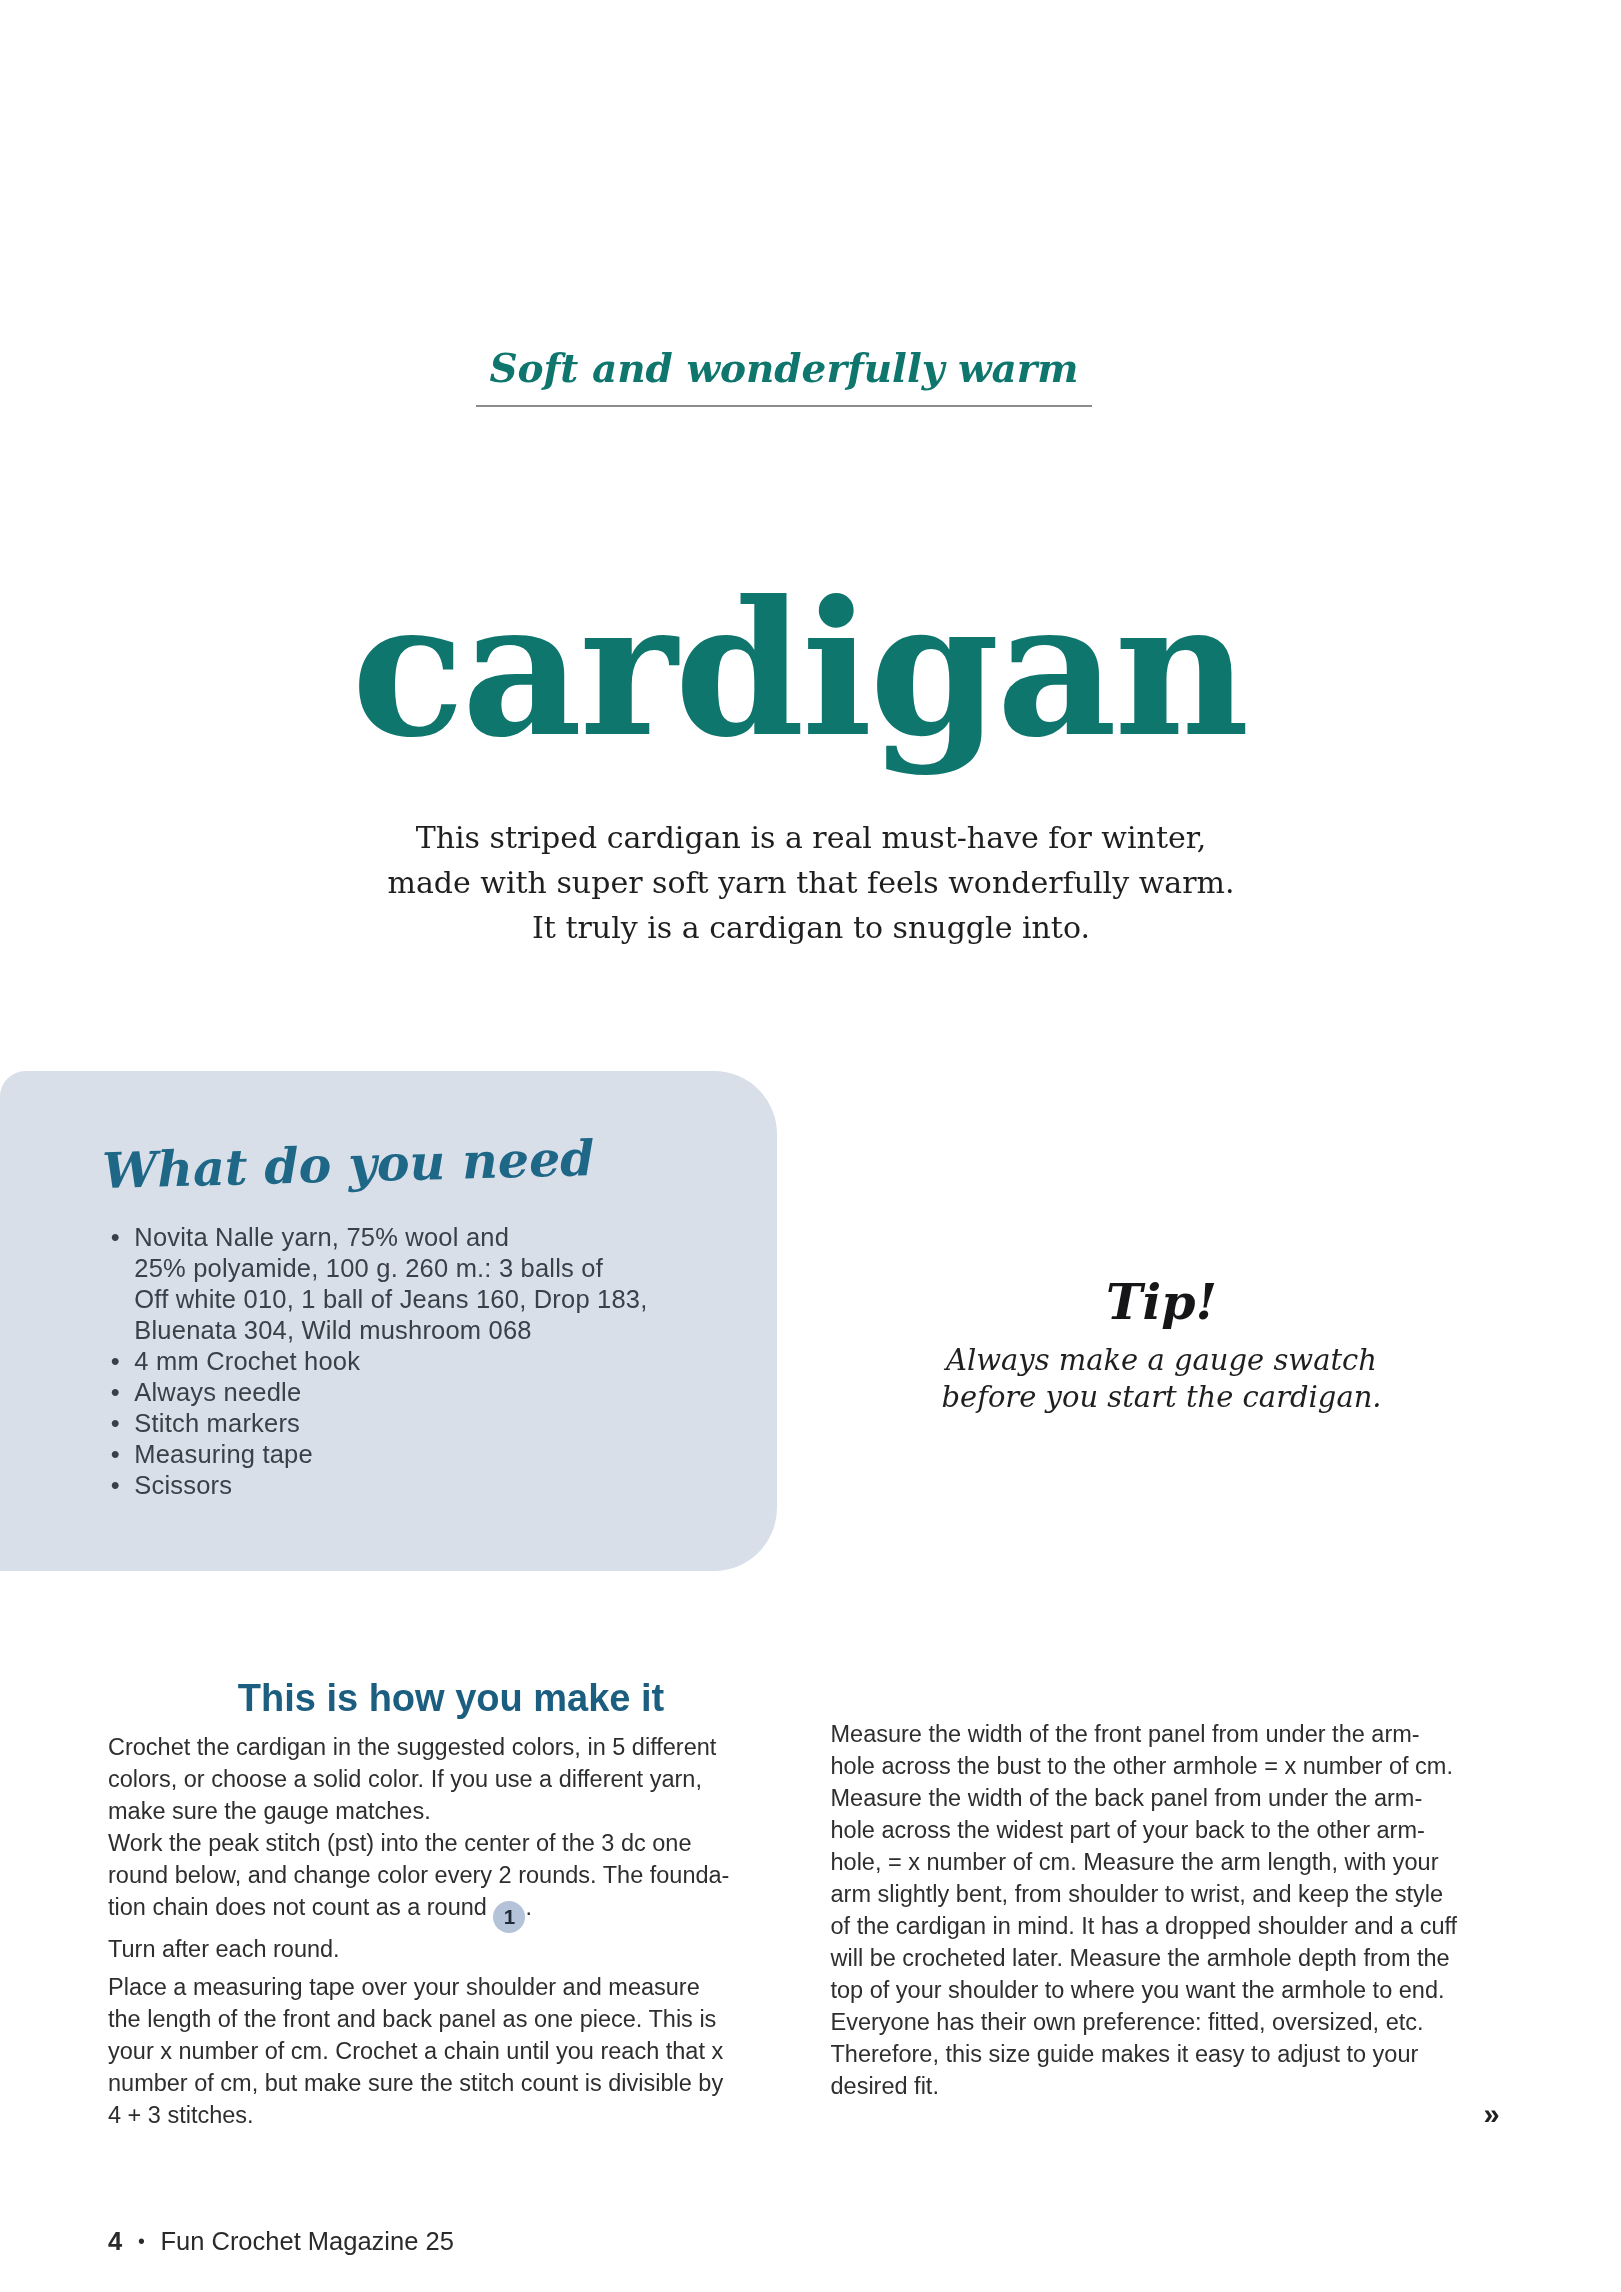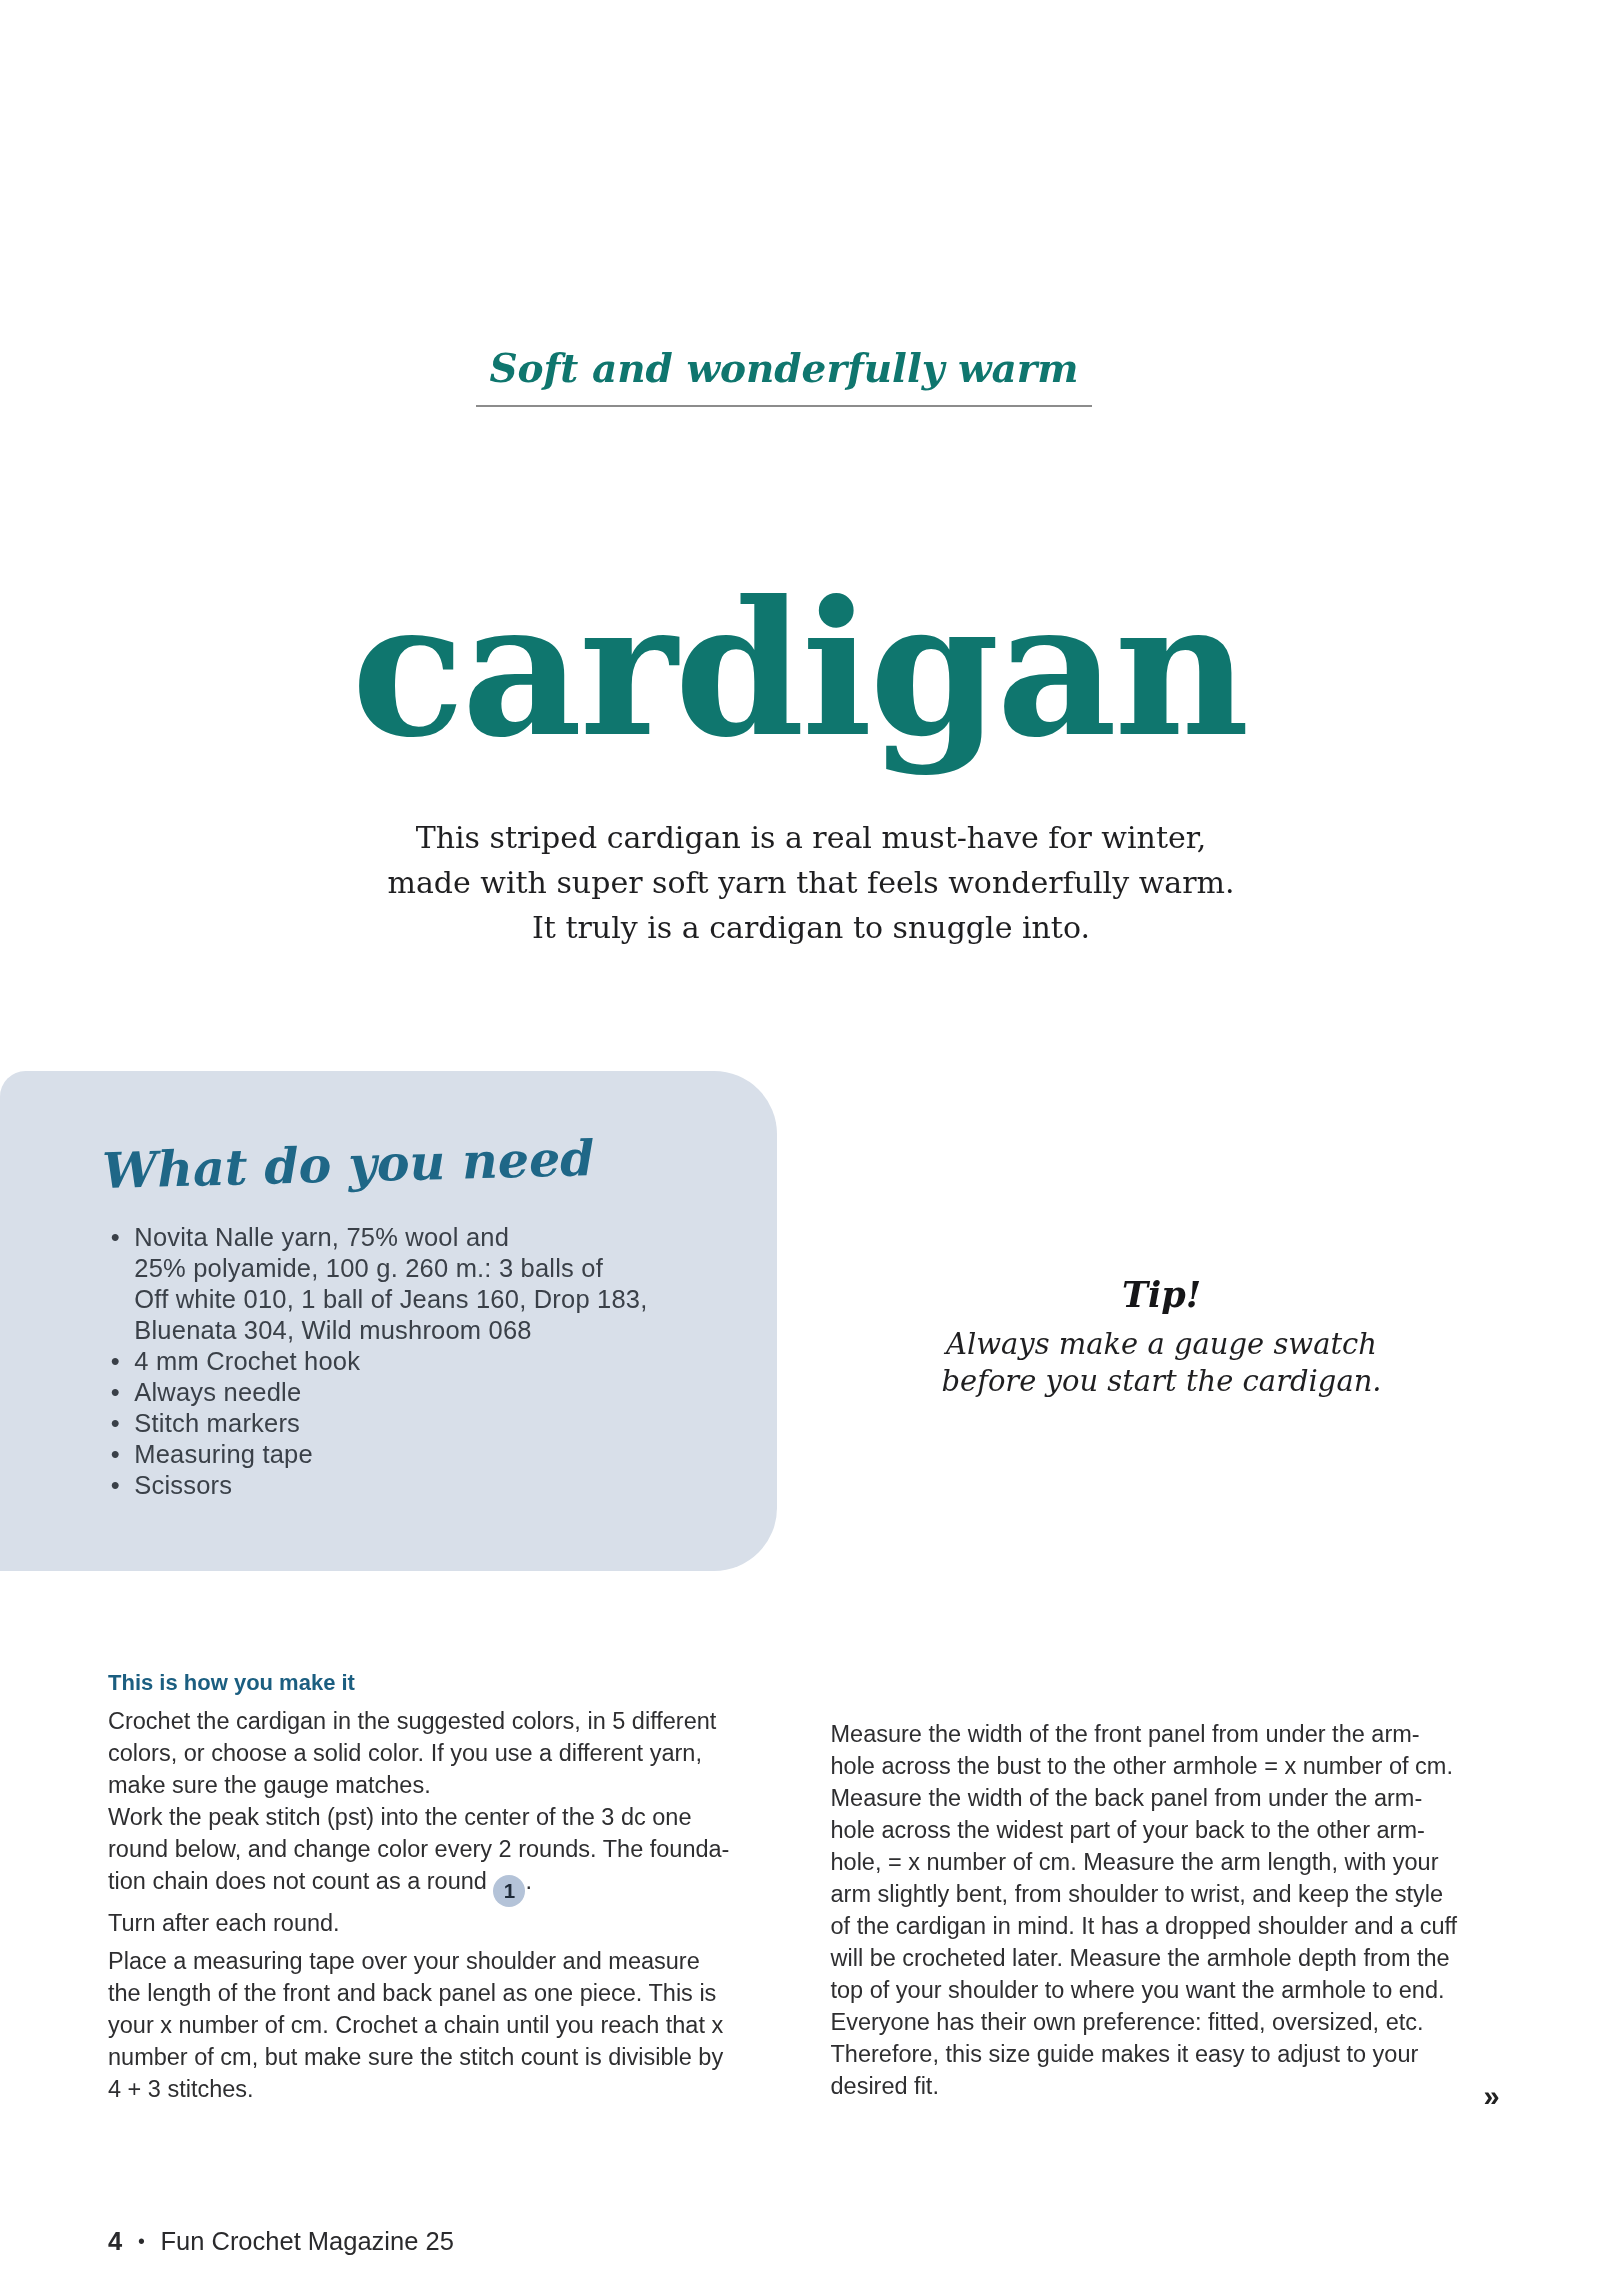--- a/index.html
+++ b/index.html
@@ -99,21 +99,21 @@
   
   .tip {
     position: absolute;
     top: 1276px; left: 882px; width: 559px;
     text-align: center;
   }
   .tip-heading {
     font-family: "DejaVu Serif", serif;
     font-style: italic;
     font-weight: bold;
-    font-size: 35px;
+    font-size: 49px;
     line-height: 1.1;
     color: #161618;
     margin: 0 0 11.8px 0;
   }
   .tip-text {
     font-family: "DejaVu Serif", serif;
     font-style: italic;
     font-size: 29px;
     line-height: 37px;
     color: #1f1f21;
@@ -123,25 +123,26 @@
 
   
   .columns {
     position: absolute;
     top: 1666px; left: 108px;
     display: flex;
     gap: 25.5px;
   }
   .col { width: 686px; }
   .col-heading {
-    font-size: 22px;
+    font-size: 38px;
     font-weight: bold;
     color: var(--accent-teal);
     line-height: 33px;
-    margin: 0;
+    margin: 16px;
+    text-align: center;
   }
   .body-text {
     font-size: 23.5px;
     line-height: 32px;
     color: #2e2e30;
     white-space: pre-line;
     margin: 5.9px 0 0 0;
   }
   .heading-measuring { margin-top: 27.4px; }
   .badge {

